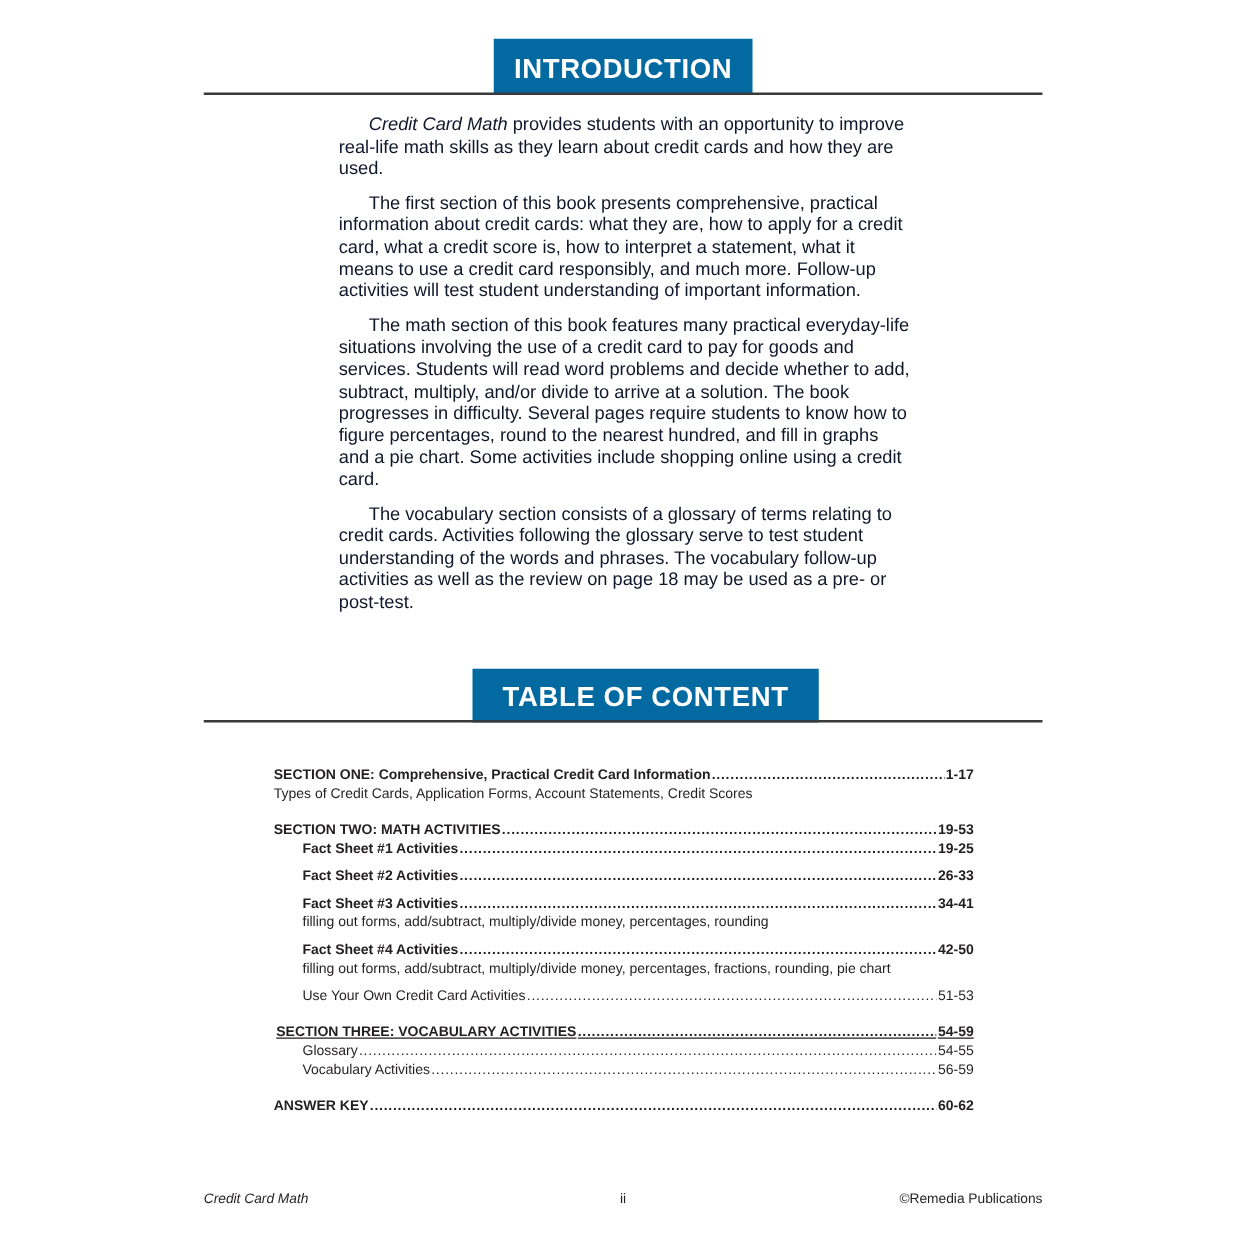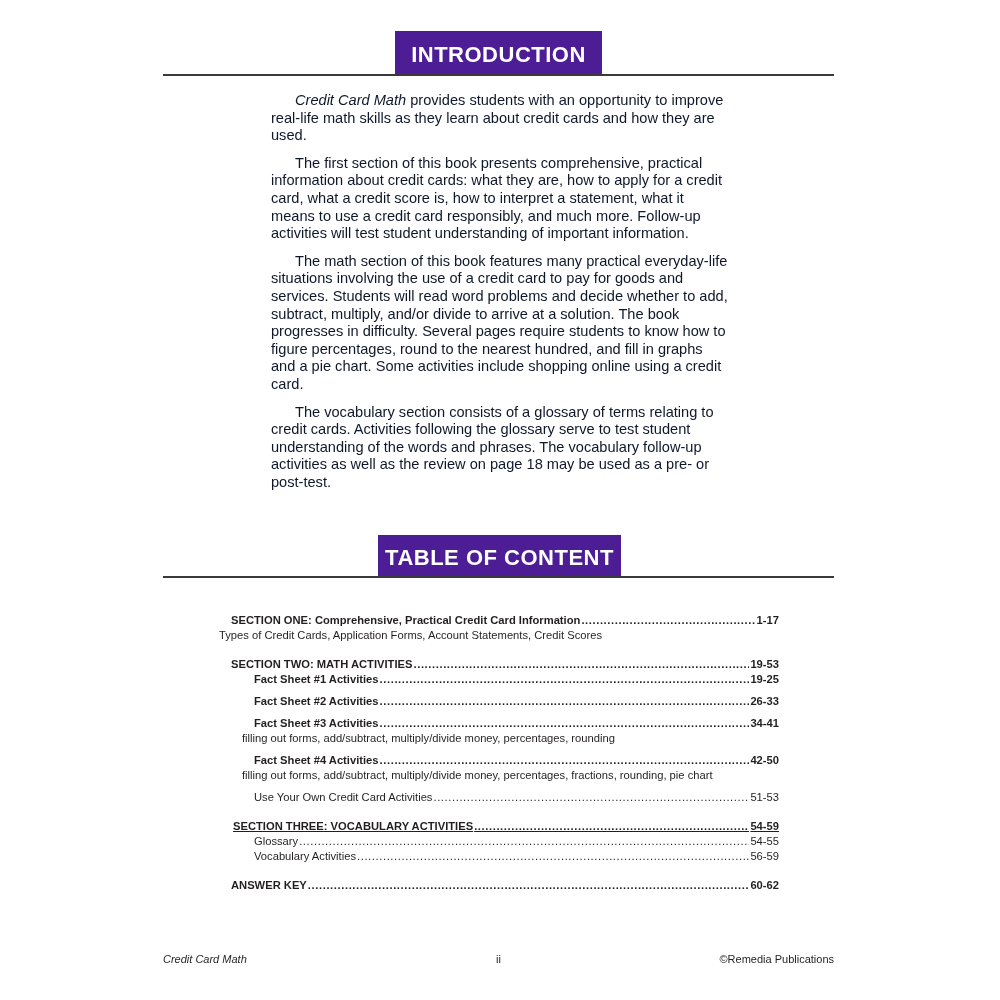--- a/index.html
+++ b/index.html
@@ -1,29 +1,29 @@
 <!DOCTYPE html>
 <html><head>
 <meta charset="utf-8">
 <style>
   html, body { margin: 0; padding: 0; background: #ffffff; }
   body { width: 1000px; height: 1000px; position: relative; overflow: hidden;
          font-family: "Liberation Sans", "DejaVu Sans", sans-serif; color: #231f20; }
   .rule { position: absolute; left: 163px; width: 671px; height: 2px; background: #3a3a3a; }
-  .heading-box { position: absolute; background: #4c1d95; color: #ffffff;
+  .heading-box { position: absolute; background: #0369a1; color: #ffffff;
                  font-family: "Liberation Sans", sans-serif; font-weight: bold;
                  text-align: center; letter-spacing: 0.5px; }
   .intro-box { left: 395px; top: 31px; width: 207px; height: 45px; font-size: 22px; line-height: 47px; }
-  .toc-box { left: 378px; top: 535px; width: 243px; height: 43px; font-size: 22px; line-height: 45px; text-align: center; }
+  .toc-box { left: 378px; top: 535px; width: 277px; height: 43px; font-size: 22px; line-height: 45px; text-align: center; }
   .intro { position: absolute; left: 271px; top: 92px; width: 460px;
            font-size: 14.6px; line-height: 17.6px; color: #0f172a; }
   .intro p { margin: 0 0 10px 0; text-indent: 24px; }
   .intro p em { font-style: italic; }
   .toc { position: absolute; left: 219px; top: 613px; width: 560px; font-size: 11.2px; line-height: 15px; }
-  .toc-row { display: flex; align-items: flex-start; white-space: nowrap; margin-left: 12px; }
+  .toc-row { display: flex; align-items: flex-start; white-space: nowrap; }
   .toc-row .label { flex: 0 0 auto; }
   .toc-row .dots { flex: 1 1 auto; overflow: hidden; margin: 0 1px; }
   .toc-row .dots::before { content: "........................................................................................................................................................................................................................................................"; letter-spacing: 0.6px; }
   .toc-row .page { flex: 0 0 auto; }
   .bold { font-weight: bold; }
   .indent { padding-left: 23px; }
   .desc { white-space: nowrap; }
   .gap-s { height: 7px; }
   .gap-l { height: 14px; }
   .footer { position: absolute; top: 953px; left: 163px; width: 671px; font-size: 11px; color: #231f20; }

